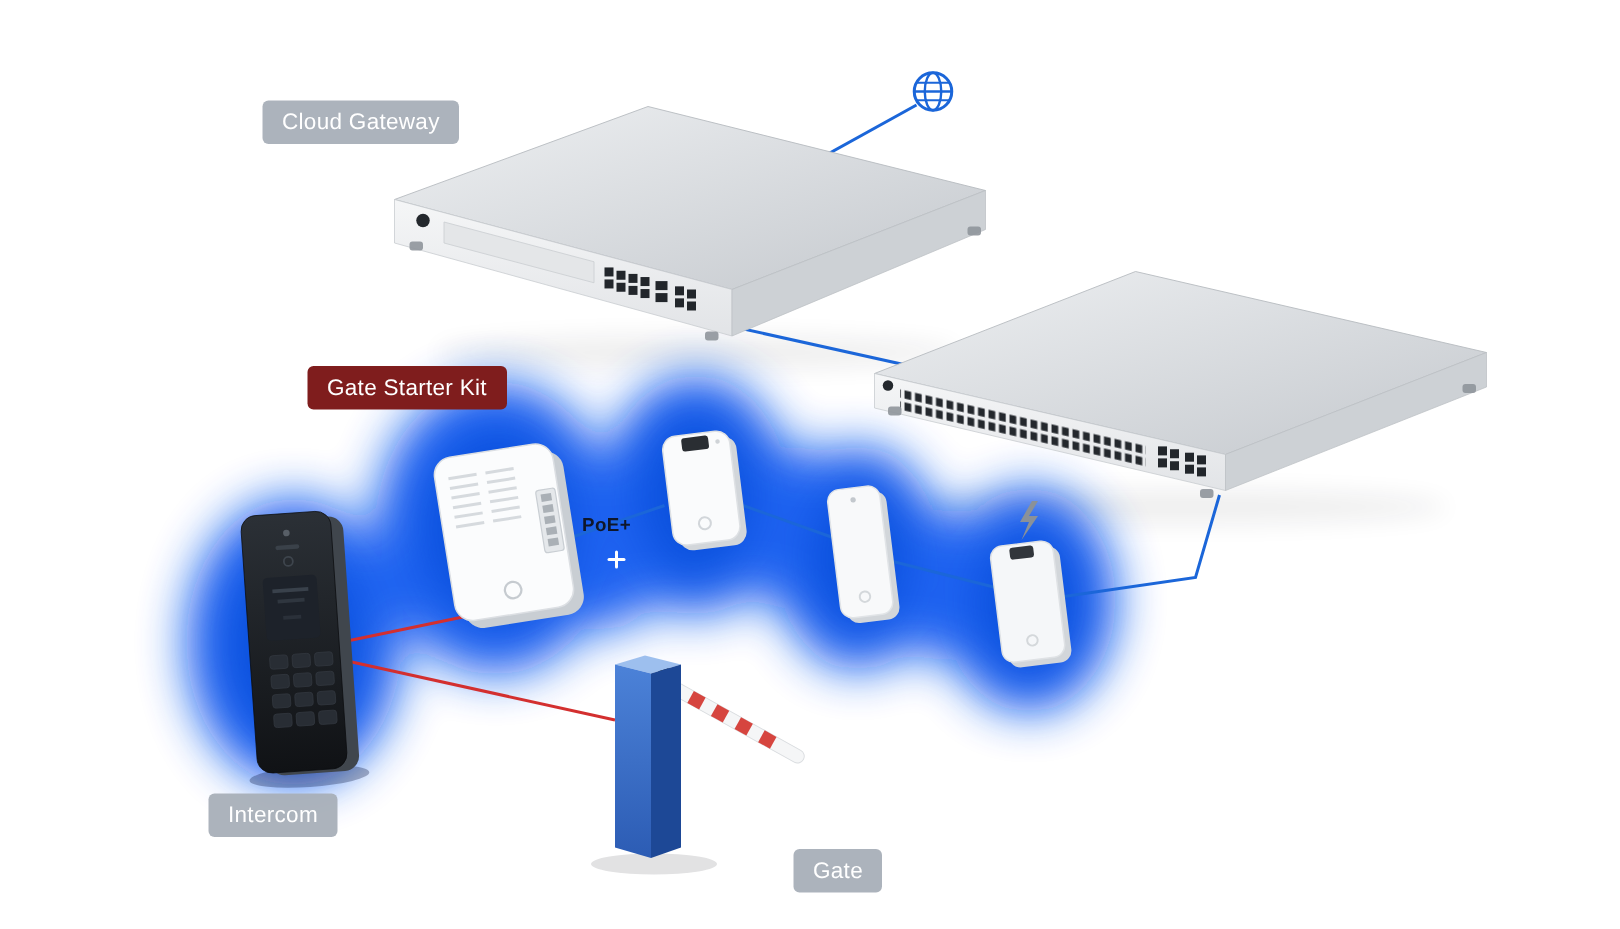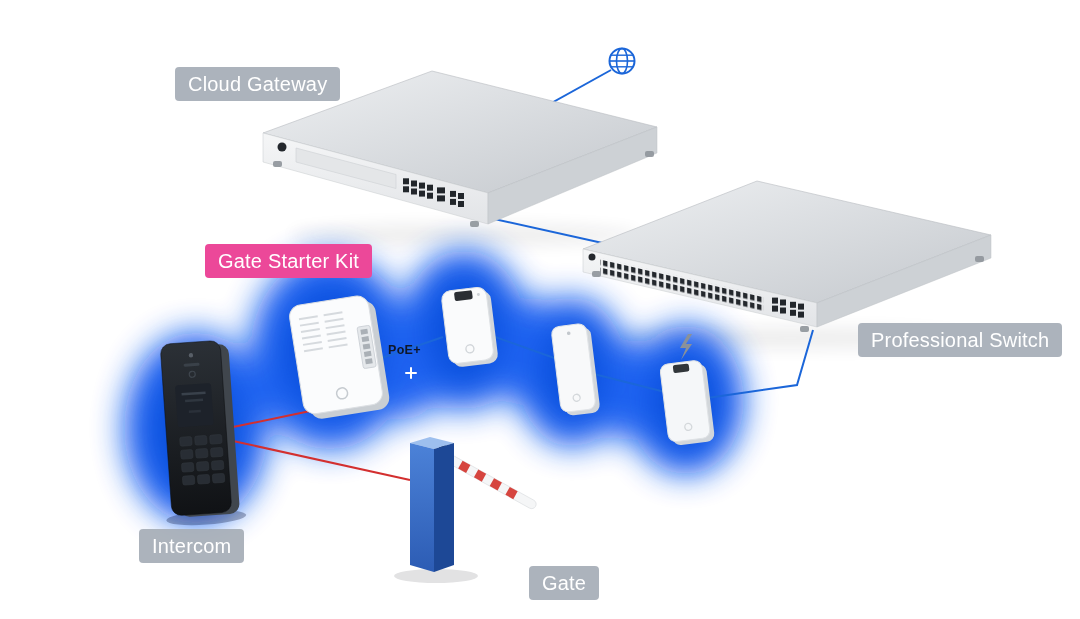--- a/index.html
+++ b/index.html
@@ -6,29 +6,29 @@
   .scene{
     position:relative;
     width:1080px;height:619px;
     background:#ffffff;
     overflow:hidden;
     font-family:"Liberation Sans", sans-serif;
   }
   .scene svg{position:absolute;left:0;top:0;}
   .badge{
     position:absolute;
-    font-size:20px;line-height:1;
+    font-size:15px;line-height:1;
     color:#ffffff;
     padding:7px 13px;
     border-radius:4px;
     background:rgba(168,175,184,.95);
     white-space:nowrap;
     letter-spacing:.2px;
   }
-  .badge.blue{background:#ec4899;}
+  .badge.blue{background:#7f1d1d;}
   .poe-label{
     position:absolute;
     left:388px;top:343px;
     font-size:12.5px;
     font-weight:bold;
     color:#0f172a;
     letter-spacing:.3px;
   }
 </style>
 </head>
@@ -271,20 +271,19 @@
     <g stroke="#ffffff" stroke-width="2" stroke-linecap="round">
       <line x1="406" y1="373" x2="416" y2="373"></line>
       <line x1="411" y1="368" x2="411" y2="378"></line>
     </g>
   </svg>
 
   <div class="badge" style="left:175px;top:67px;">Cloud Gateway</div>
 
   <div class="badge blue" style="left:205px;top:244px;">Gate Starter Kit</div>
 
-  <div class="badge" style="left:858px;top:323px;">Professional Switch</div>
 
   <div class="badge" style="left:139px;top:529px;text-align:right;">Intercom</div>
 
   <div class="badge" style="left:529px;top:566px;">Gate</div>
 
   <span class="poe-label">PoE+</span>
 </div>
 
 </body></html>

